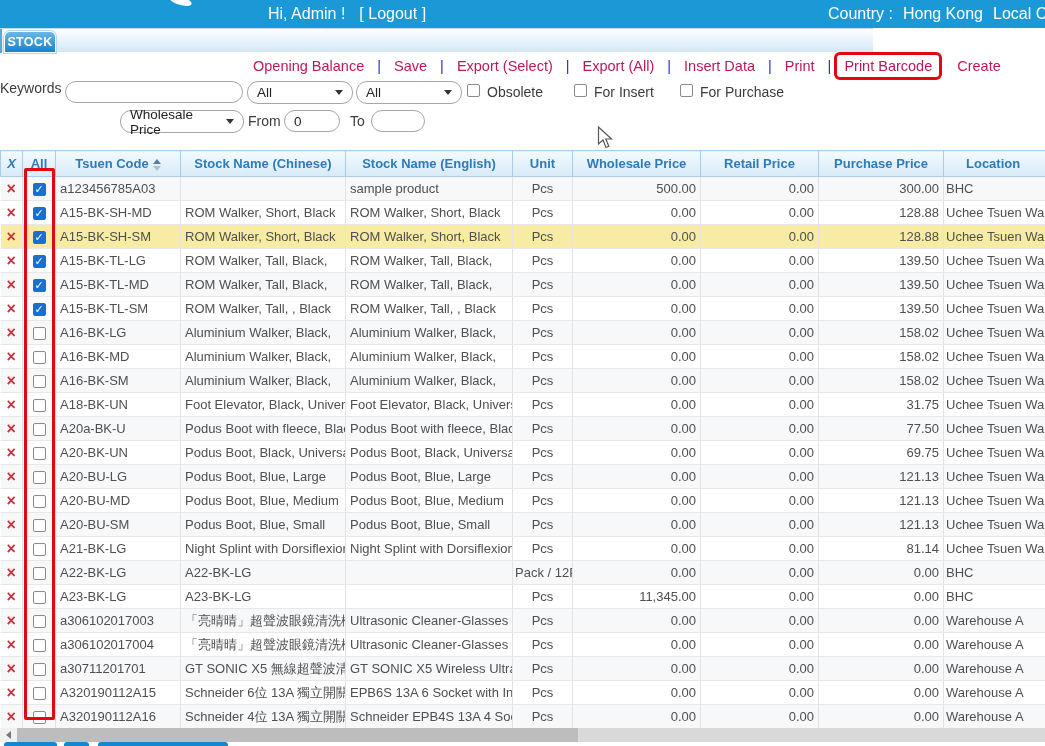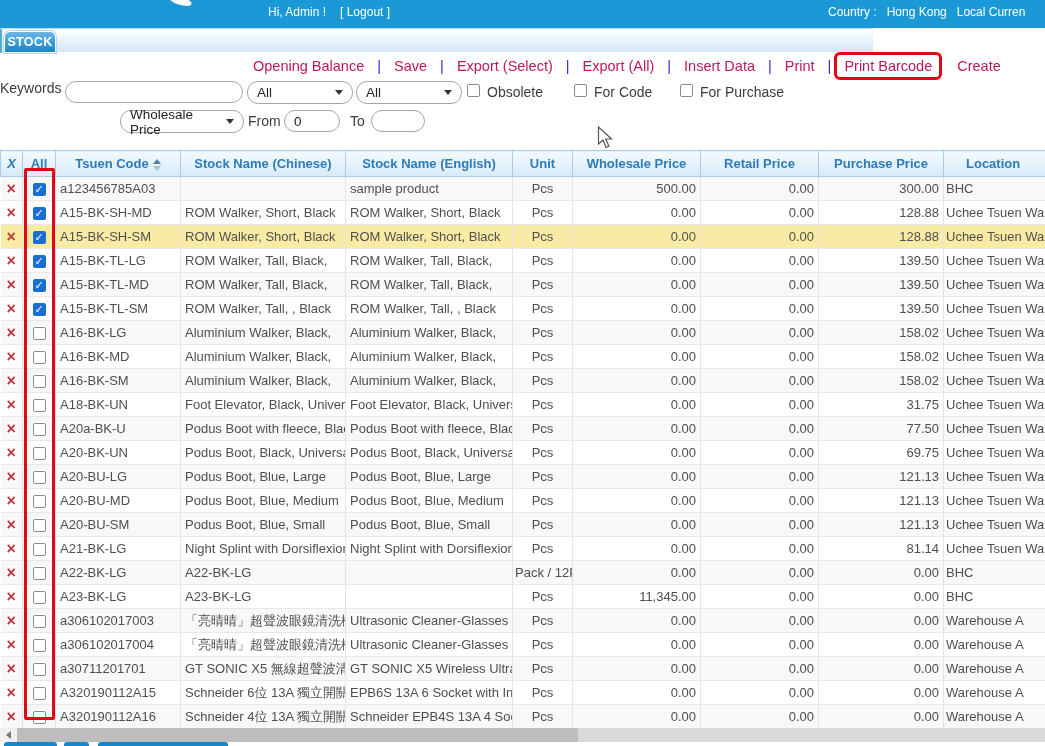--- a/index.html
+++ b/index.html
@@ -5,21 +5,21 @@
   * { margin:0; padding:0; box-sizing:border-box; }
   html,body { width:1045px; height:746px; }
   body {
     position:relative; overflow:hidden; background:#fff;
     font-family:"Liberation Sans","DejaVu Sans",sans-serif;
     color:#4f4f4f;
   }
   
   .topbar {
     position:absolute; left:0; top:0; width:1045px; height:28px;
-    background:#1b99d6; color:#fff; font-size:12px;
+    background:#1b99d6; color:#fff; font-size:16px;
   }
   .topbar-center { position:absolute; left:268px; top:5px; display:flex; gap:14px; white-space:nowrap; }
   .topbar-right  { position:absolute; left:828px; top:5px; display:flex; gap:10px; white-space:nowrap; }
   .logo-fragment {
     position:absolute; left:170px; top:-3px; width:22px; height:8px;
     background:#fff; border-radius:50% 50% 60% 40%; transform:rotate(18deg);
   }
   
   .tabstrip {
     position:absolute; left:0; top:28px; width:873px; height:24px;
@@ -179,21 +179,21 @@
   <span>All</span>
   <span class="caret"></span>
 </div>
 <div class="fselect" style="left:356px; top:81px; width:106px;">
   <span>All</span>
   <span class="caret"></span>
 </div>
 <div class="fcheck" style="left:467px; top:84px;"></div>
 <div class="flabel" style="left:487px; top:84px;">Obsolete</div>
 <div class="fcheck" style="left:574px; top:84px;"></div>
-<div class="flabel" style="left:594px; top:84px;">For Code</div>
+<div class="flabel" style="left:594px; top:84px;">For Insert</div>
 <div class="fcheck" style="left:680px; top:84px;"></div>
 <div class="flabel" style="left:700px; top:84px;">For Purchase</div>
 
 <div class="fselect" style="left:120px; top:110px; width:124px;">
   <span>Wholesale Price</span>
   <span class="caret"></span>
 </div>
 <div class="flabel" style="left:248px; top:113px;">From</div>
 <div class="finput" style="left:284px; top:110px; width:56px;">
     <span>0</span>

